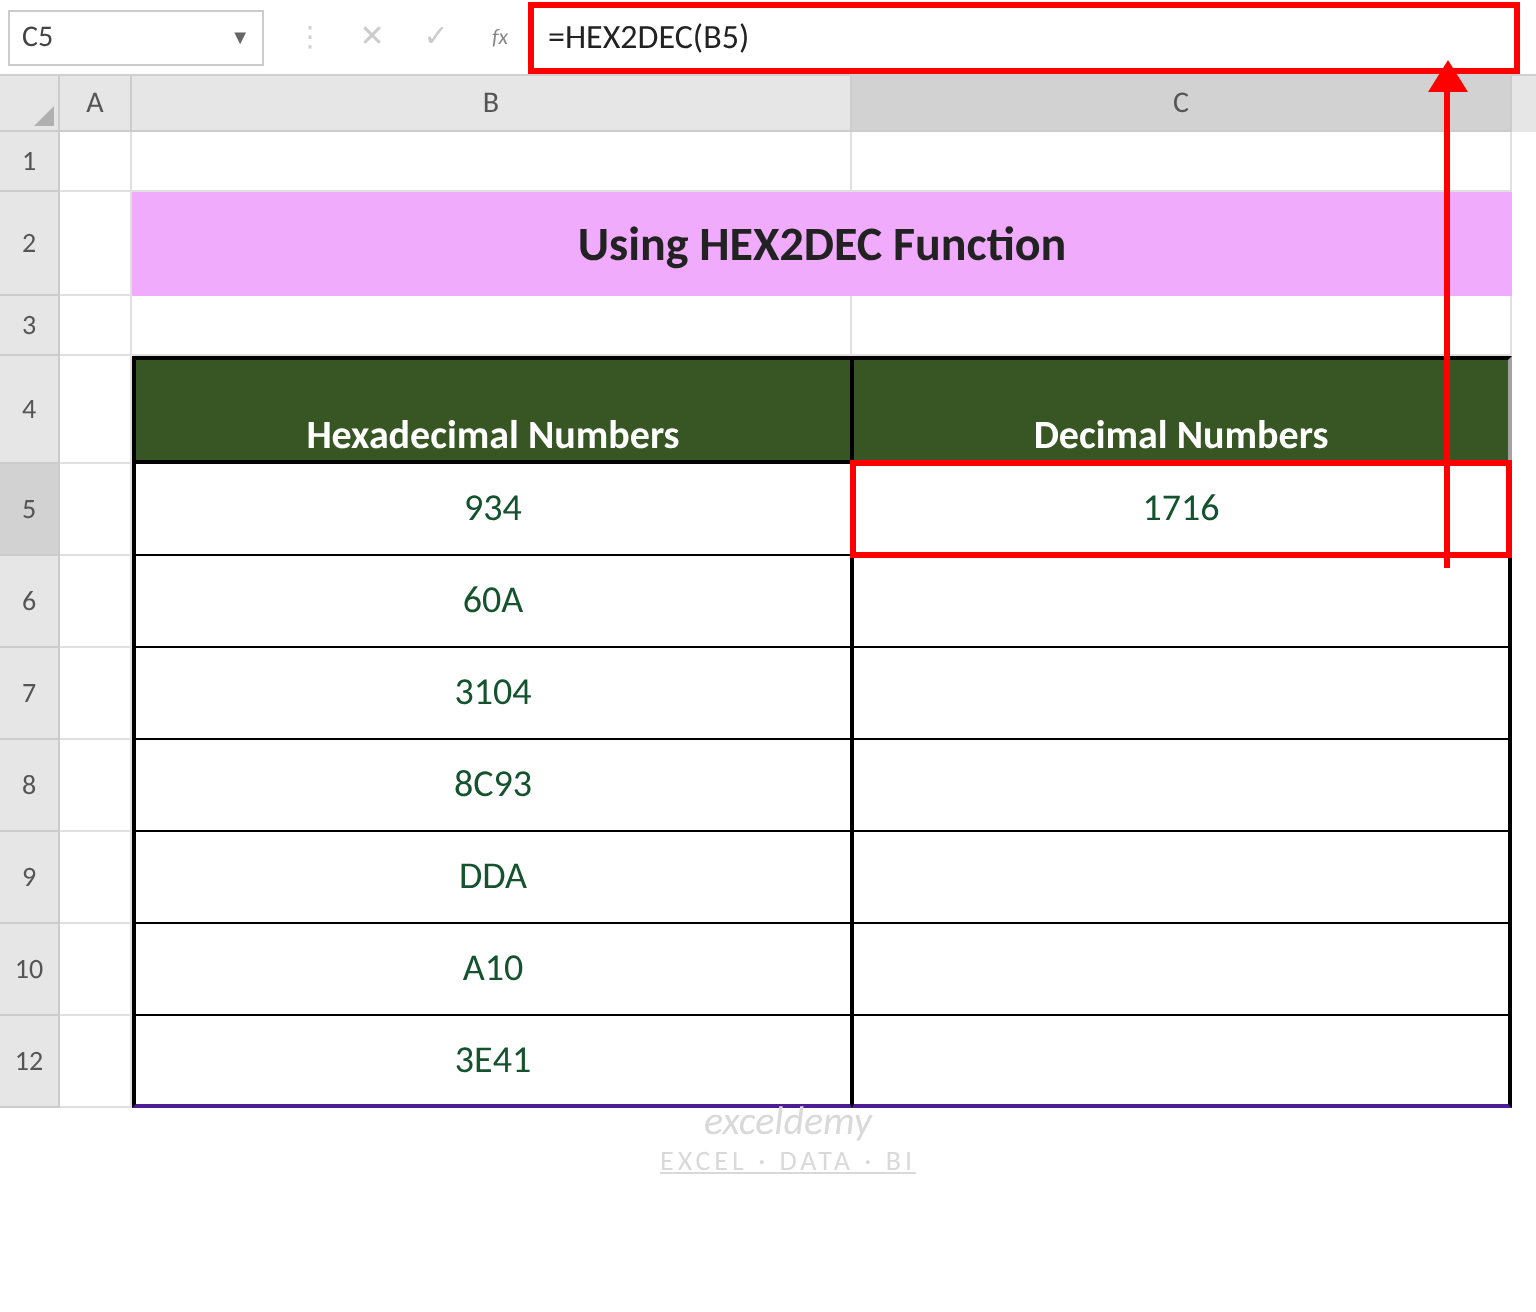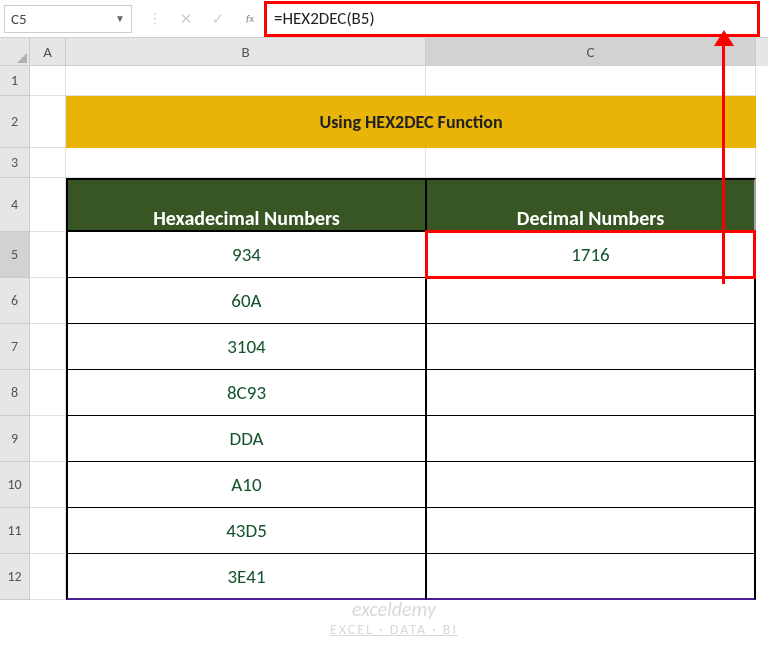--- a/index.html
+++ b/index.html
@@ -132,23 +132,23 @@
     color: #14532d;
     background: #fff;
     position: relative;
   }
   .r1 .cell { height: 30px; }
   .r2 .cell { height: 52px; }
   .r3 .cell { height: 30px; }
   .r4 .cell { height: 54px; }
   .rdata .cell { height: 46px; }
   .title-merge {
-    background: #eab308;
+    background: #f0abfc;
     font-weight: bold;
-    font-size: 18px;
+    font-size: 24px;
     color: #222;
     border: none;
   }
   .table-header {
     background: #375623;
     color: #fff;
     font-weight: bold;
     font-size: 20px;
     border-top: 2px solid #000;
     border-bottom: 2px solid #000;
@@ -190,21 +190,21 @@
     left: 714px;
     width: 0; height: 0;
     border-left: 10px solid transparent;
     border-right: 10px solid transparent;
     border-bottom: 16px solid #ff0000;
     z-index: 21;
   }
   .watermark {
     position: absolute;
     left: 330px;
-    top: 600px;
+    top: 552px;
     font-size: 20px;
     color: #d9d9d9;
     font-style: italic;
     z-index: 2;
     pointer-events: none;
     line-height: 0.9;
     text-align: center;
   }
   .watermark .sub {
     font-size: 14px;
@@ -333,30 +333,20 @@
     <div class="row-h">10</div>
     <div class="cell col-A"></div>
     <div class="cell col-B tcell">
         <span>A10</span>
       </div>
     <div class="cell col-C tcell right">
         <span></span>
       </div>
   </div>
 
-  <div class="row rdata">
-    <div class="row-h">11</div>
-    <div class="cell col-A"></div>
-    <div class="cell col-B tcell">
-        <span>43D5</span>
-      </div>
-    <div class="cell col-C tcell right">
-        <span></span>
-      </div>
-  </div>
 
   <div class="row rdata r12">
     <div class="row-h">12</div>
     <div class="cell col-A"></div>
     <div class="cell col-B tcell">
         <span>3E41</span>
       </div>
     <div class="cell col-C tcell right">
         <span></span>
       </div>

